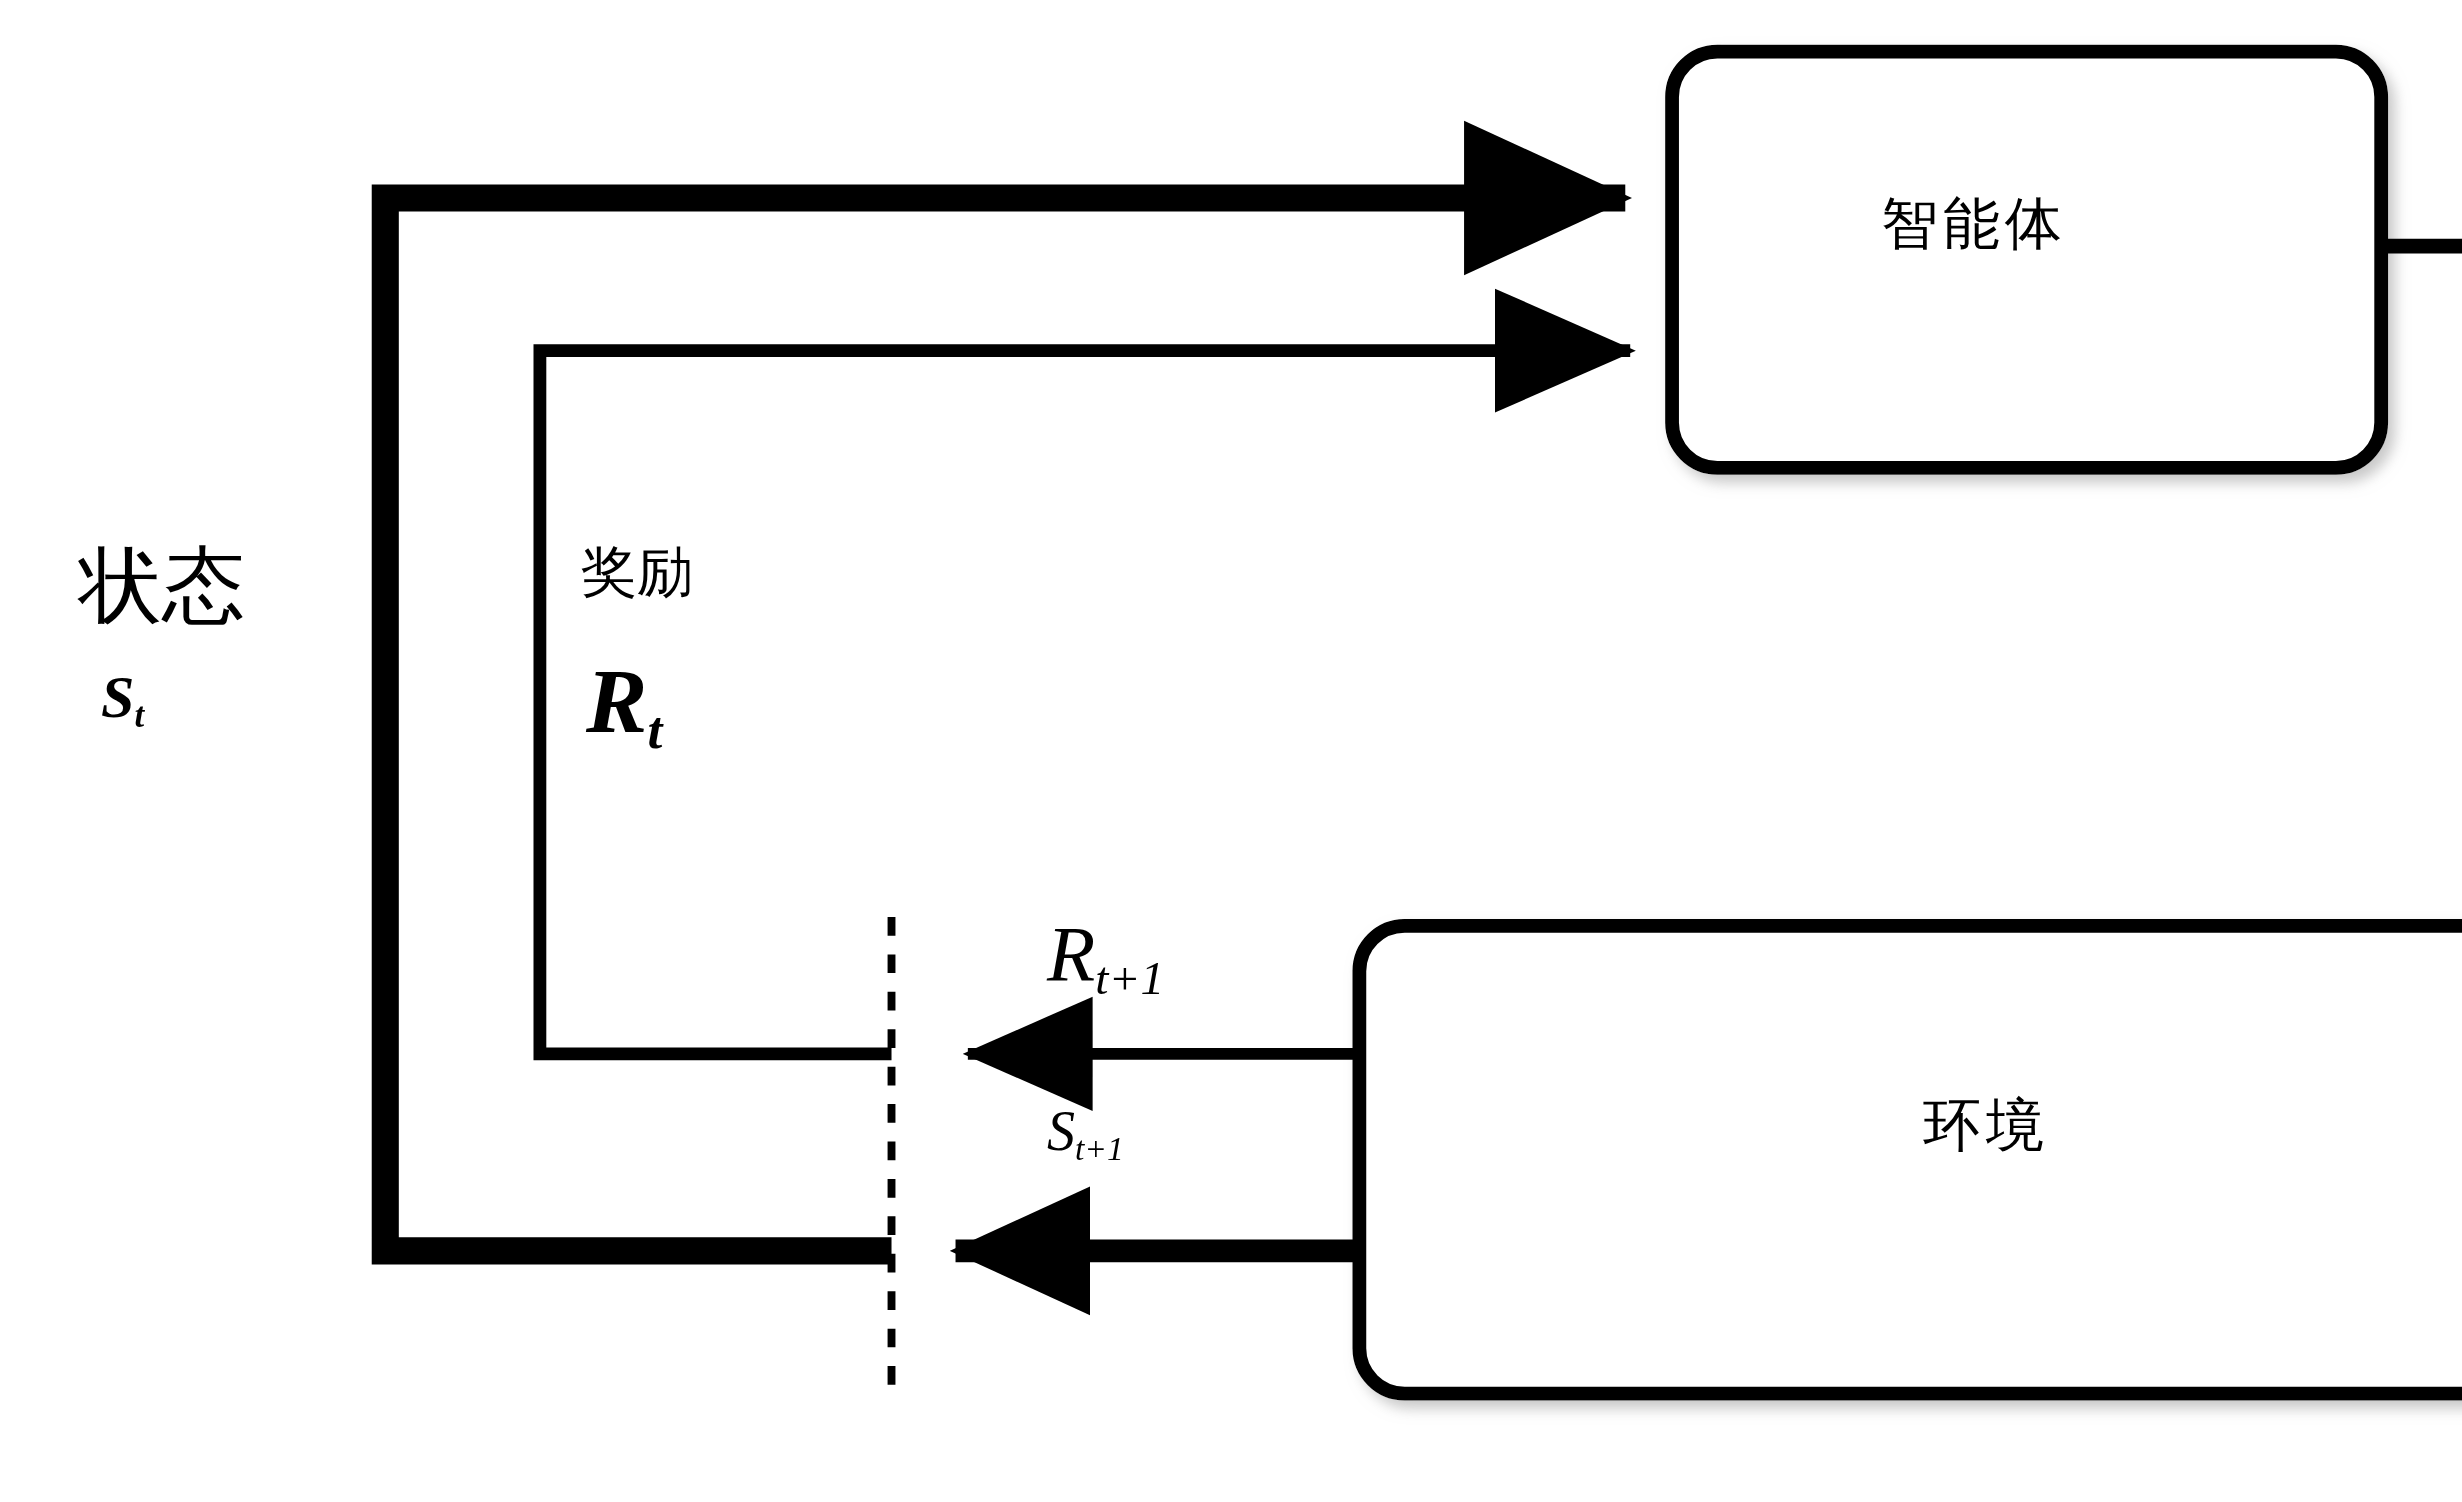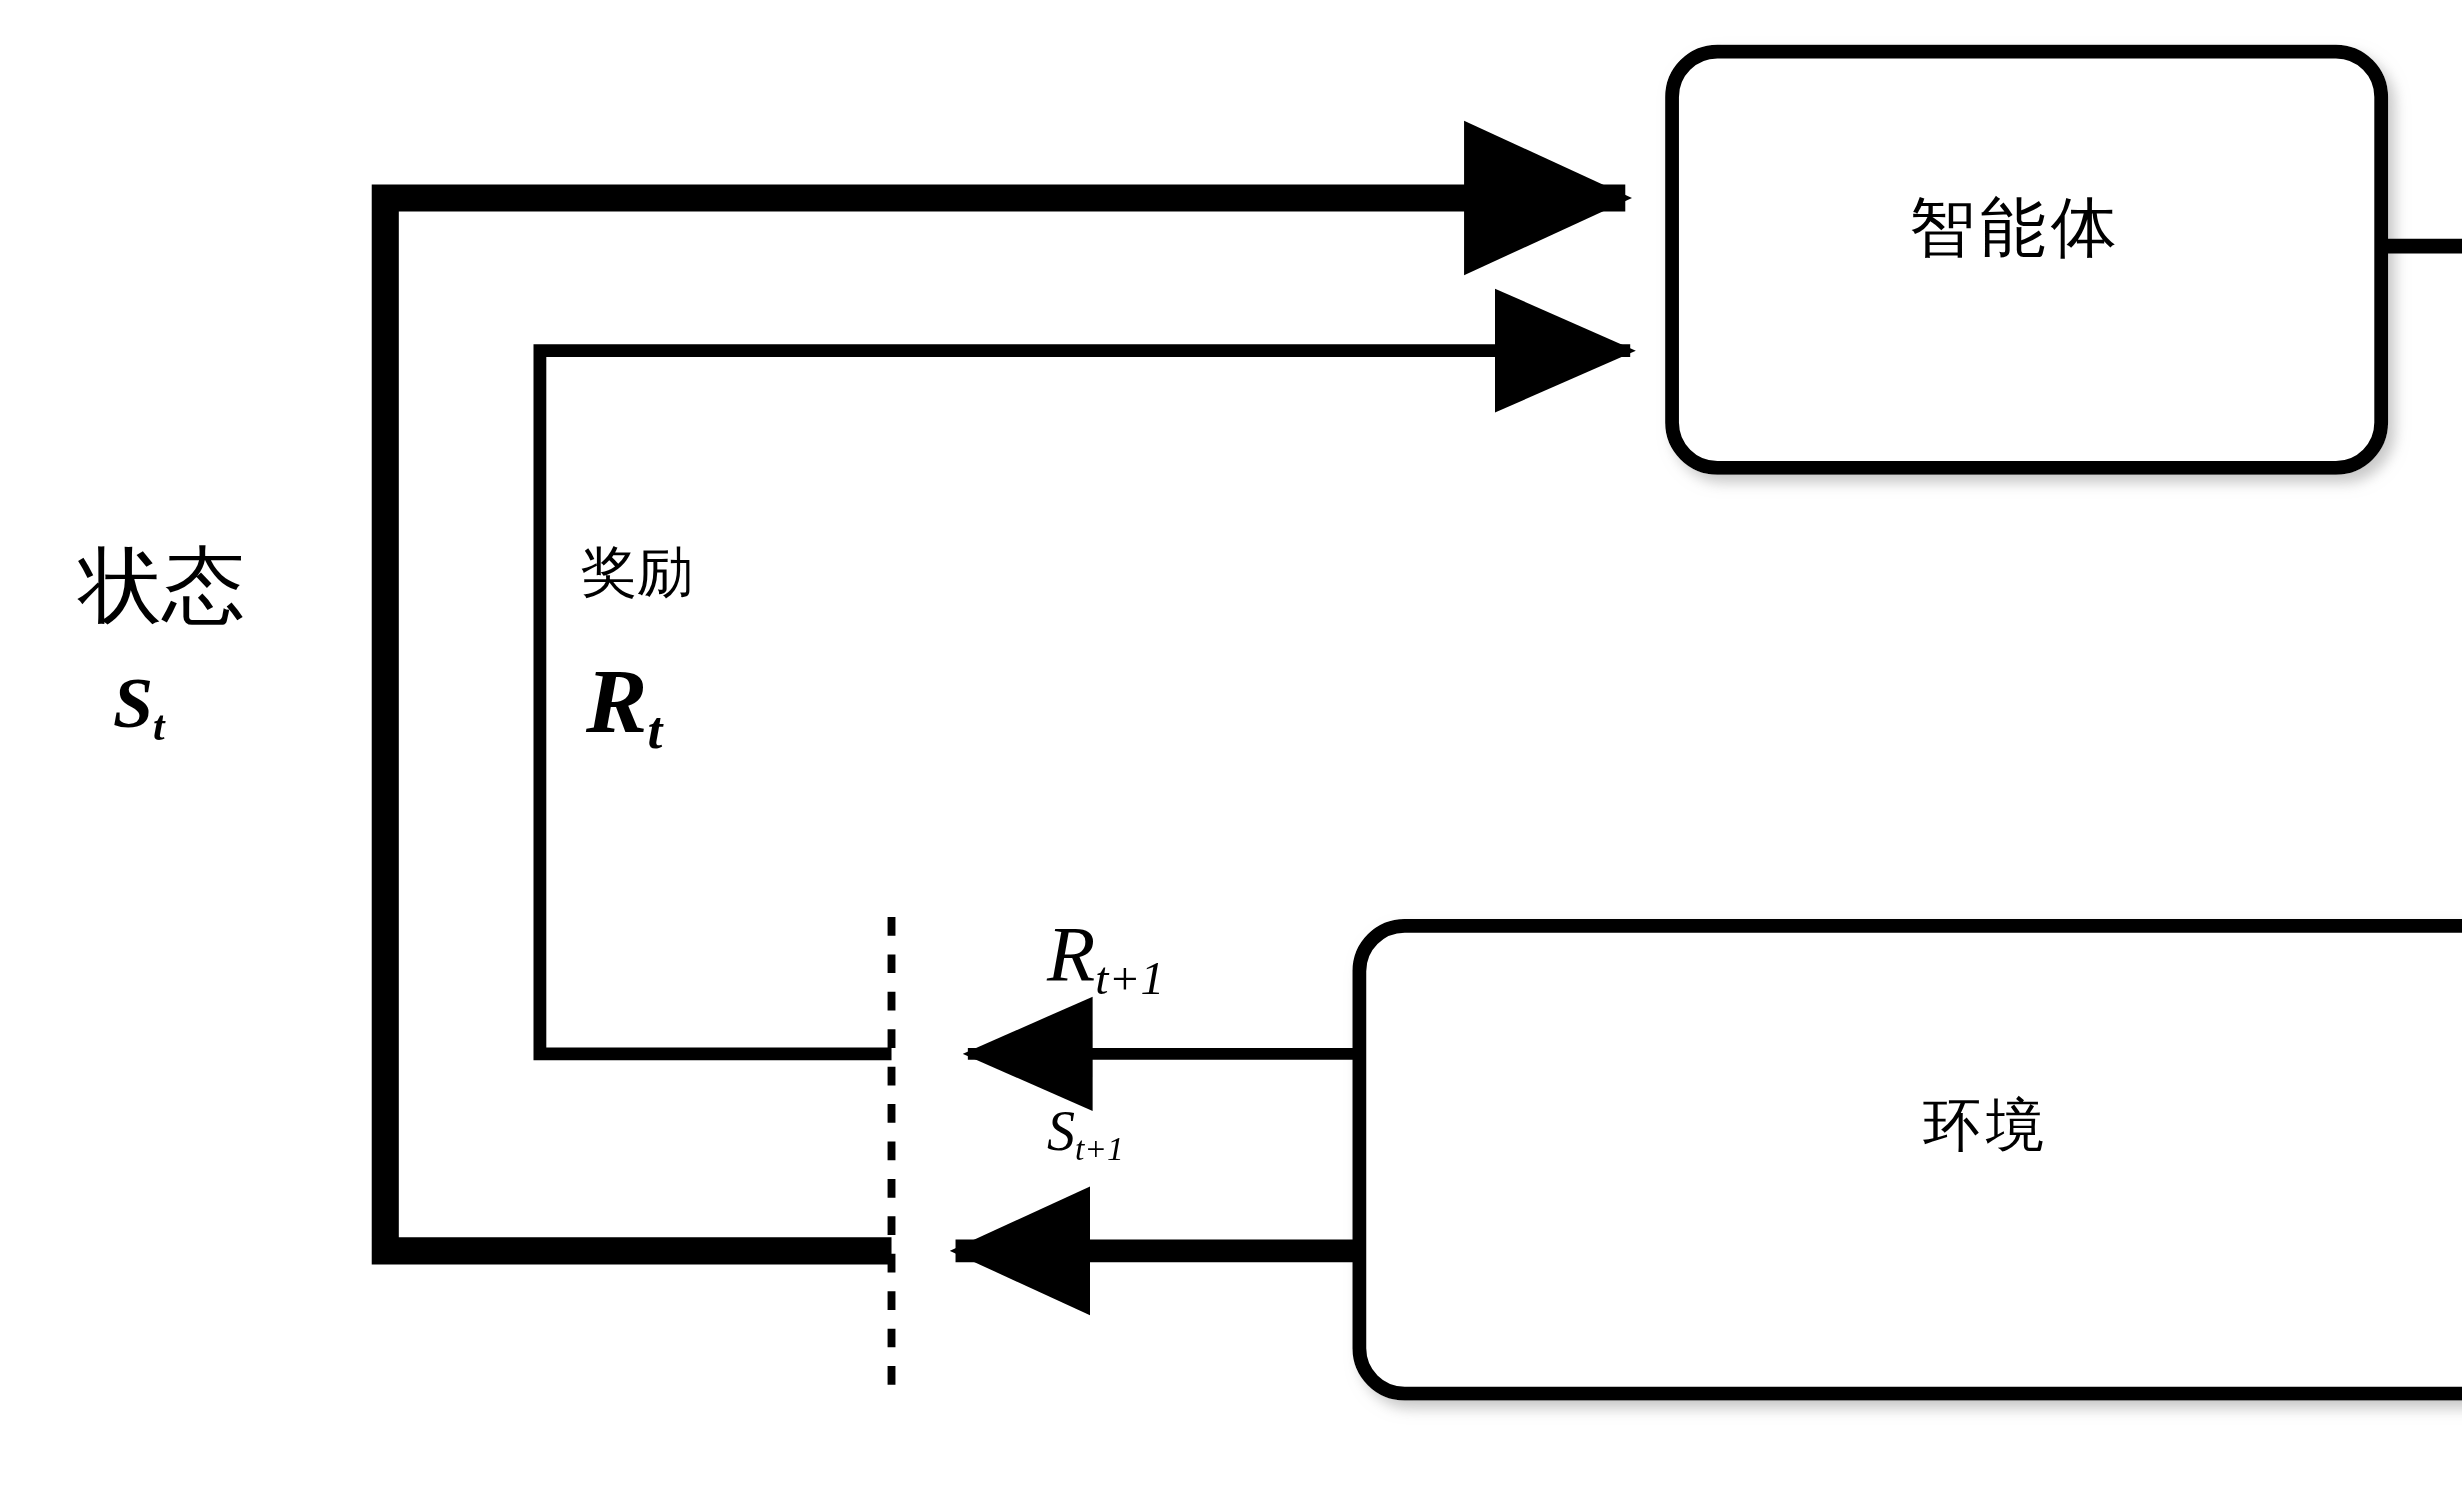--- a/index.html
+++ b/index.html
@@ -55,25 +55,25 @@
     font-weight: 400;
   }
   .math-light .sub {
     font-size: 0.60em;
     position: relative;
     top: 0.30em;
   }
 
   
   #label-state-cn   { left: 79px;  top: 544px; font-size: 83px; }
-  #label-state-sym  { left: 101px;  top: 667px; font-size: 72px; margin-left: 12px; }
+  #label-state-sym  { left: 101px;  top: 667px; font-size: 60px; }
 
   #label-reward-cn  { left: 581px; top: 544px; font-size: 56px; }
   #label-reward-sym { left: 586px; top: 655px; font-size: 92px; }
-  #box-agent-text   { left: 1881px; top: 195px;  font-size: 66px; letter-spacing: 4.9px; margin-left: 28px; }
+  #box-agent-text   { left: 1881px; top: 195px;  font-size: 57px; letter-spacing: 4.9px; }
   #box-env-text     { left: 1923px; top: 1096px; font-size: 58px; letter-spacing: 4.9px; }
 
   #label-rnext      { left: 1047px; top: 914px; font-size: 79px; }
   #label-snext      { left: 1047px; top: 1103px; font-size: 56px; }
 
   #caption {
     left: 158px;
     top: 1461px;
     font-size: 58px;
     color: #e9e9ec;

